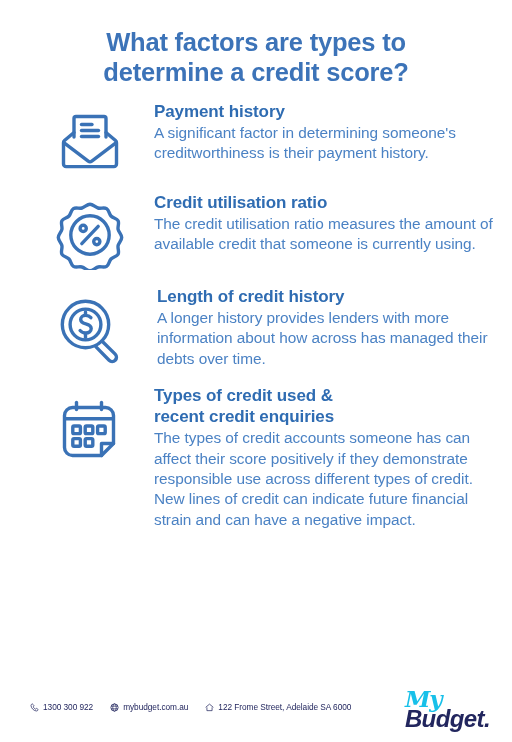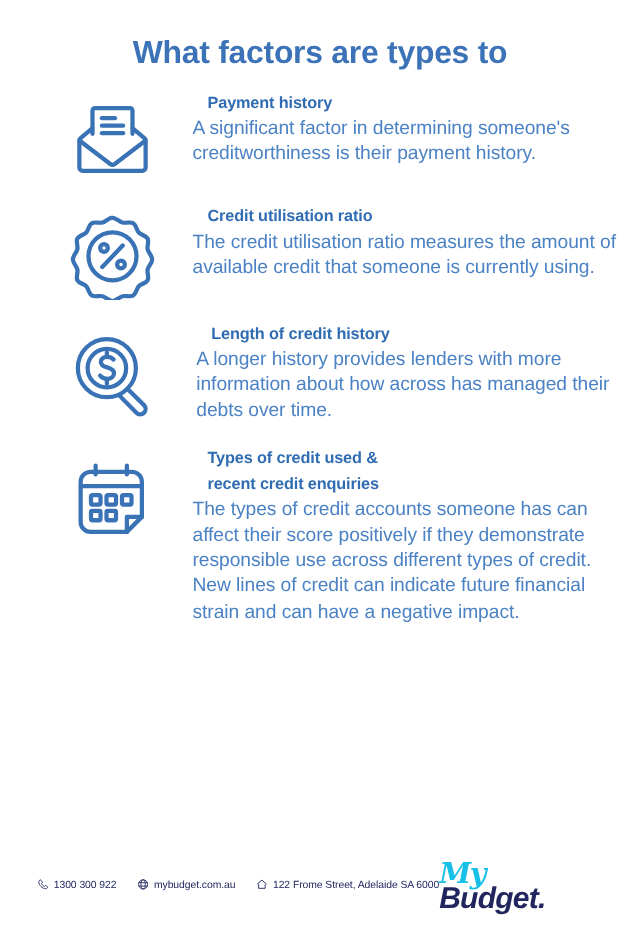--- a/index.html
+++ b/index.html
@@ -51,23 +51,23 @@
     display: flex;
     justify-content: center;
     padding-top: 6px;
   }
   .icon-cell svg { display: block; }
   .text-cell {
     flex: 1 1 auto;
     padding-right: 4px;
   }
   .f-title {
-    margin: 0 0 1px 12px;
+    margin: 0 0 1px 0;
     color: #2f6cb2;
-    font-size: 13px;
+    font-size: 17px;
     line-height: 21px;
     font-weight: bold;
     letter-spacing: -0.1px;
   }
   .f-title .t2 { display: block; }
   .f-body {
     margin: 0;
     color: #4b82c4;
     font-size: 15.4px;
     line-height: 20.4px;
@@ -89,21 +89,21 @@
   
   .footer {
     position: absolute;
     left: 0;
     right: 0;
     bottom: 20px;
     height: 30px;
     padding: 0 24px 0 30px;
     display: flex;
     align-items: center;
-    justify-content: flex-start;
+    justify-content: space-between;
     box-sizing: border-box;
   }
   .footer-left {
     display: flex;
     align-items: center;
     gap: 17px;
   }
   .f-item {
     display: flex;
     align-items: center;
@@ -143,20 +143,21 @@
     margin-left: -2px;
   }
 </style>
 </head>
 <body>
 
 <div class="page">
 
   <h1 class="title">
     <span class="title-line">What factors are types to</span>
+    <span class="title-line">determine a credit score?</span>
   </h1>
 
   <div class="factors">
 
     <div class="factor factor-1">
       <div class="icon-cell">
         <svg width="72" height="72" viewBox="0 0 72 72" aria-hidden="true">
           <g fill="none" stroke="#3a72b6" stroke-width="3.4" stroke-linecap="round" stroke-linejoin="round">
             <path d="M20 31 V12.5 A2 2 0 0 1 22 10.5 H50 A2 2 0 0 1 52 12.5 V31"></path>
             <path d="M27.5 18.5 H38"></path>

